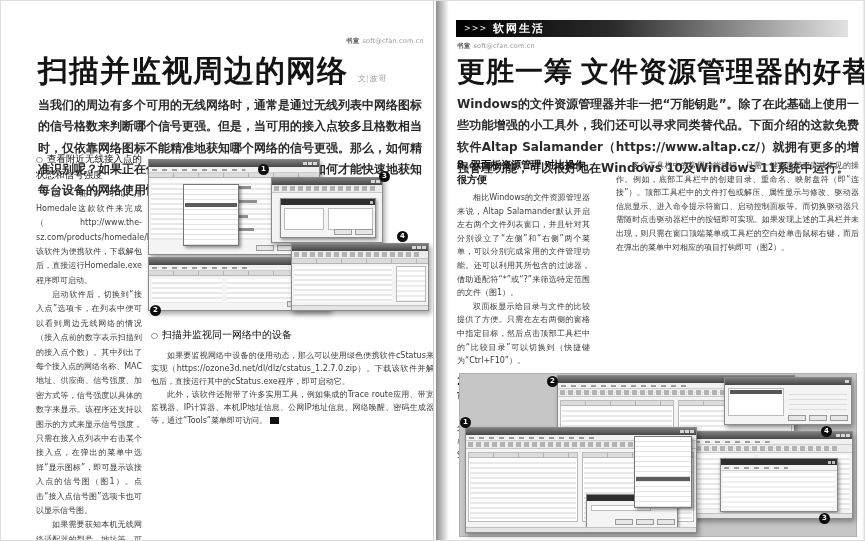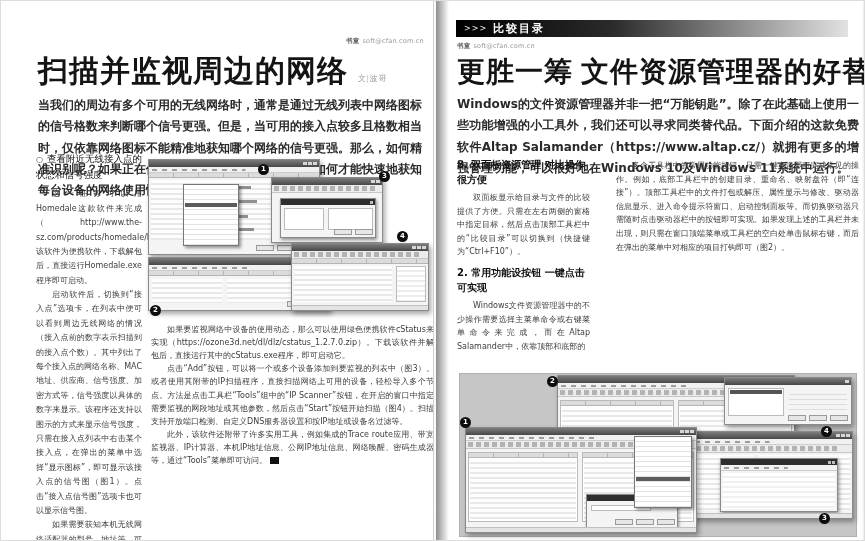--- a/index.html
+++ b/index.html
@@ -156,50 +156,53 @@
             <div class="rows" style="left:3px;top:21px;width:70px;height:24px;"></div>
             <div class="rows" style="left:78px;top:21px;width:100px;height:24px;"></div>
             <div class="btnrow" style="right:3px;bottom:3px;">
                 <i></i>
                 <i></i>
               </div>
           </div>
           <div class="badge" style="left:-1px;top:154px;">2</div>
         </div>
 
+        <h3 class="sec" style="font-size:10px;margin-top:4px;">
+          <span class="bullet">○</span><span>扫描并监视同一网络中的设备</span>
+        </h3>
         <div class="body-list">
             <p>如果要监视网络中设备的使用动态，那么可以使用绿色便携软件cStatus来实现（https://ozone3d.net/dl/dlz/cstatus_1.2.7.0.zip）。下载该软件并解包后，直接运行其中的cStatus.exe程序，即可启动它。</p>
-            <p>点击“Add”按钮，可以将一个或多个设备添加到要监视的列表中（图3）。或者使用其附带的IP扫描程序，直接扫描网络上可用的设备，轻松导入多个节点。方法是点击工具栏“Tools”组中的“IP Scanner”按钮，在开启的窗口中指定需要监视的网段地址或其他参数，然后点击“Start”按钮开始扫描（图4）。扫描支持开放端口检测、自定义DNS服务器设置和按IP地址或设备名过滤等。</p>
           </div>
         <p class="bodyp"><span>此外，该软件还附带了许多实用工具，例如集成的Trace route应用、带宽监视器、IP计算器、本机IP地址信息、公网IP地址信息、网络唤醒、密码生成器等，通过“Tools”菜单即可访问。</span><span class="endmark"></span></p>
       </div>
     </div>
   </div>
 
   <div class="page page-right rp">
     <div class="spine-shadow"></div>
     <div class="edge"></div>
 
     <div class="banner">
       <span class="arrows">&gt;&gt;&gt;</span>
-      <span class="bt">比较目录</span>
+      <span class="bt">软网生活</span>
     </div>
     <div class="mini-head" style="left:21px;top:41px;">
       <b>书童</b><span>soft@cfan.com.cn</span>
     </div>
     <div class="title" style="left:21px;top:52px;font-size:28px;">
       <span>更胜一筹  文件资源管理器的好替代</span>
     </div>
     <div class="intro" style="left:21px;top:93px;width:402px;">Windows的文件资源管理器并非一把“万能钥匙”。除了在此基础上使用一些功能增强的小工具外，我们还可以寻求同类替代品。下面介绍的这款免费软件Altap Salamander（https://www.altap.cz/）就拥有更多的增强管理功能，可以很好地在Windows 10及Windows 11系统中运行。</div>
 
     <div class="cols" style="left:21px;top:156px;width:402px;gap:26px;">
 
       <div class="coln" style="width:133px;">
         <h3 class="rsec" style="margin-top:0;">8. 双面板资源管理  对比操作很方便</h3>
         <div class="body-list">
+            <p>相比Windows的文件资源管理器来说，Altap Salamander默认开启左右两个文件列表窗口，并且针对其分别设立了“左侧”和“右侧”两个菜单，可以分别完成常用的文件管理功能。还可以利用其所包含的过滤器，借助通配符“*”或“?”来筛选特定范围的文件（图1）。</p>
             <p>双面板显示给目录与文件的比较提供了方便。只需在左右两侧的窗格中指定目标，然后点击顶部工具栏中的“比较目录”可以切换到（快捷键为“Ctrl+F10”）。</p>
           </div>
         <h3 class="rsec">2. 常用功能设按钮  一键点击可实现</h3>
         <div class="body-list">
             <p>Windows文件资源管理器中的不少操作需要选择主菜单命令或右键菜单命令来完成，而在Altap Salamander中，依靠顶部和底部的</p>
           </div>
       </div>
 
       <div class="coln wide" style="width:243px;">
         <div class="body-list" style="margin-top:2px;">

